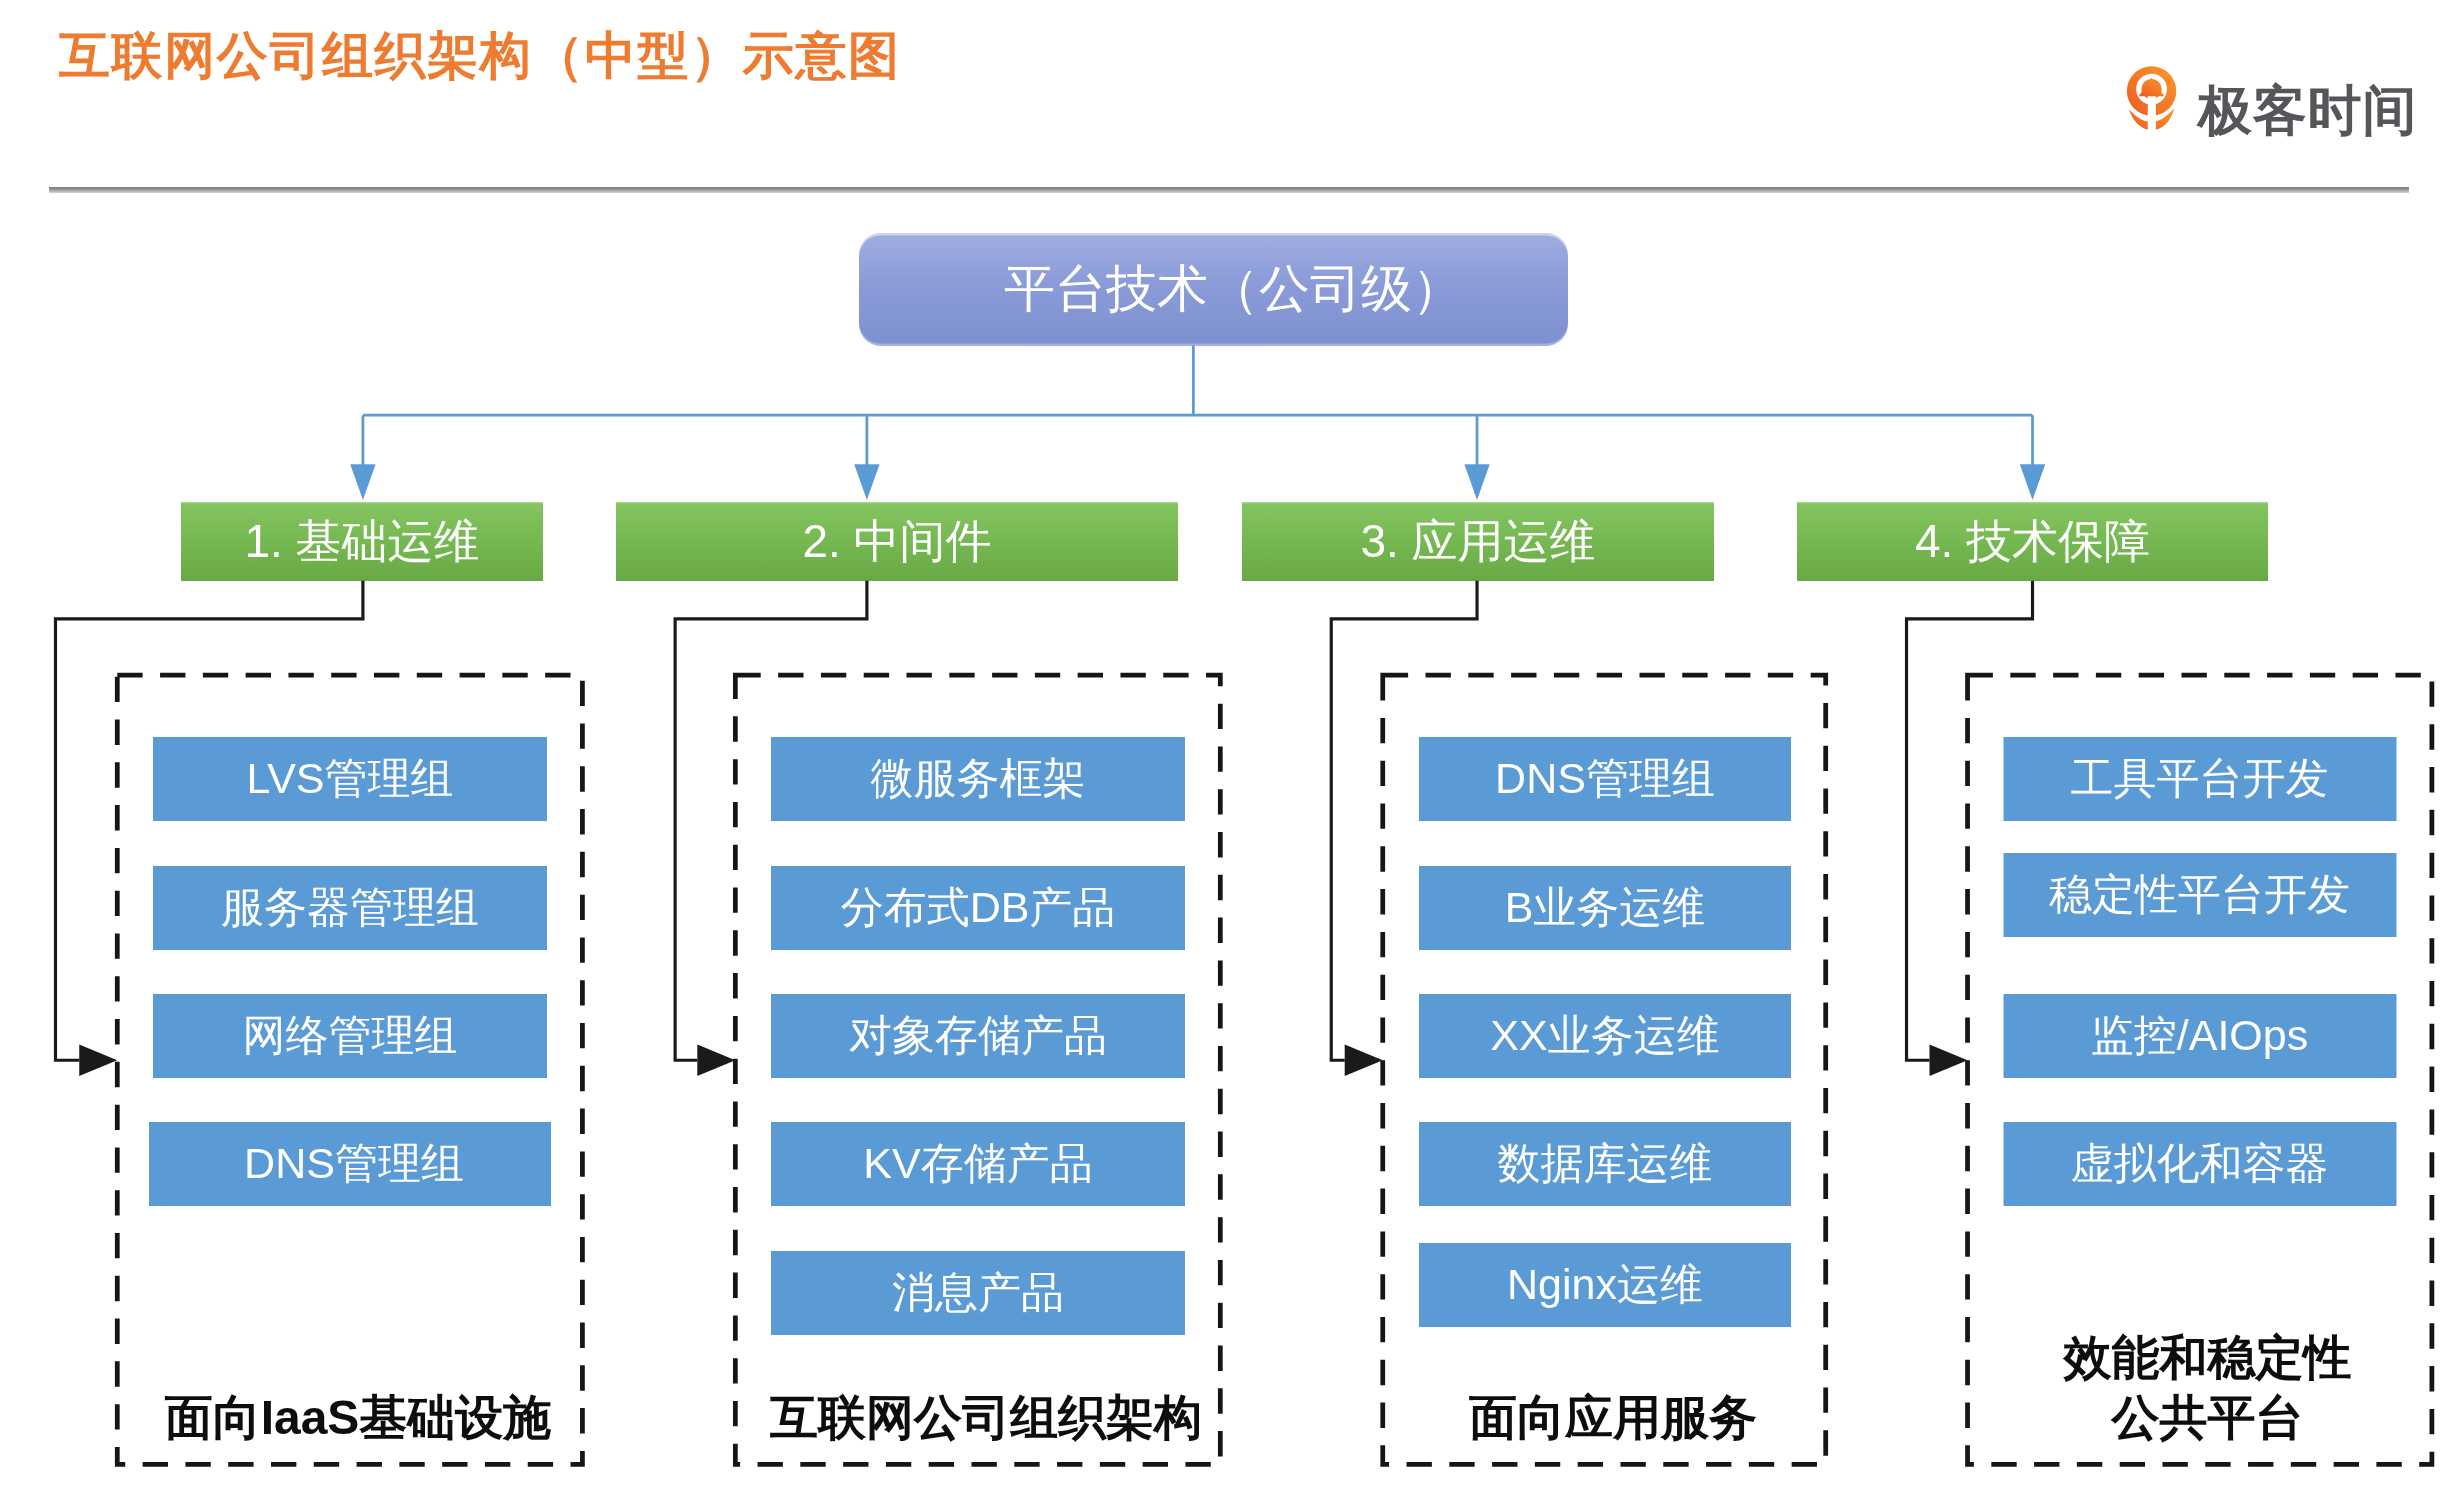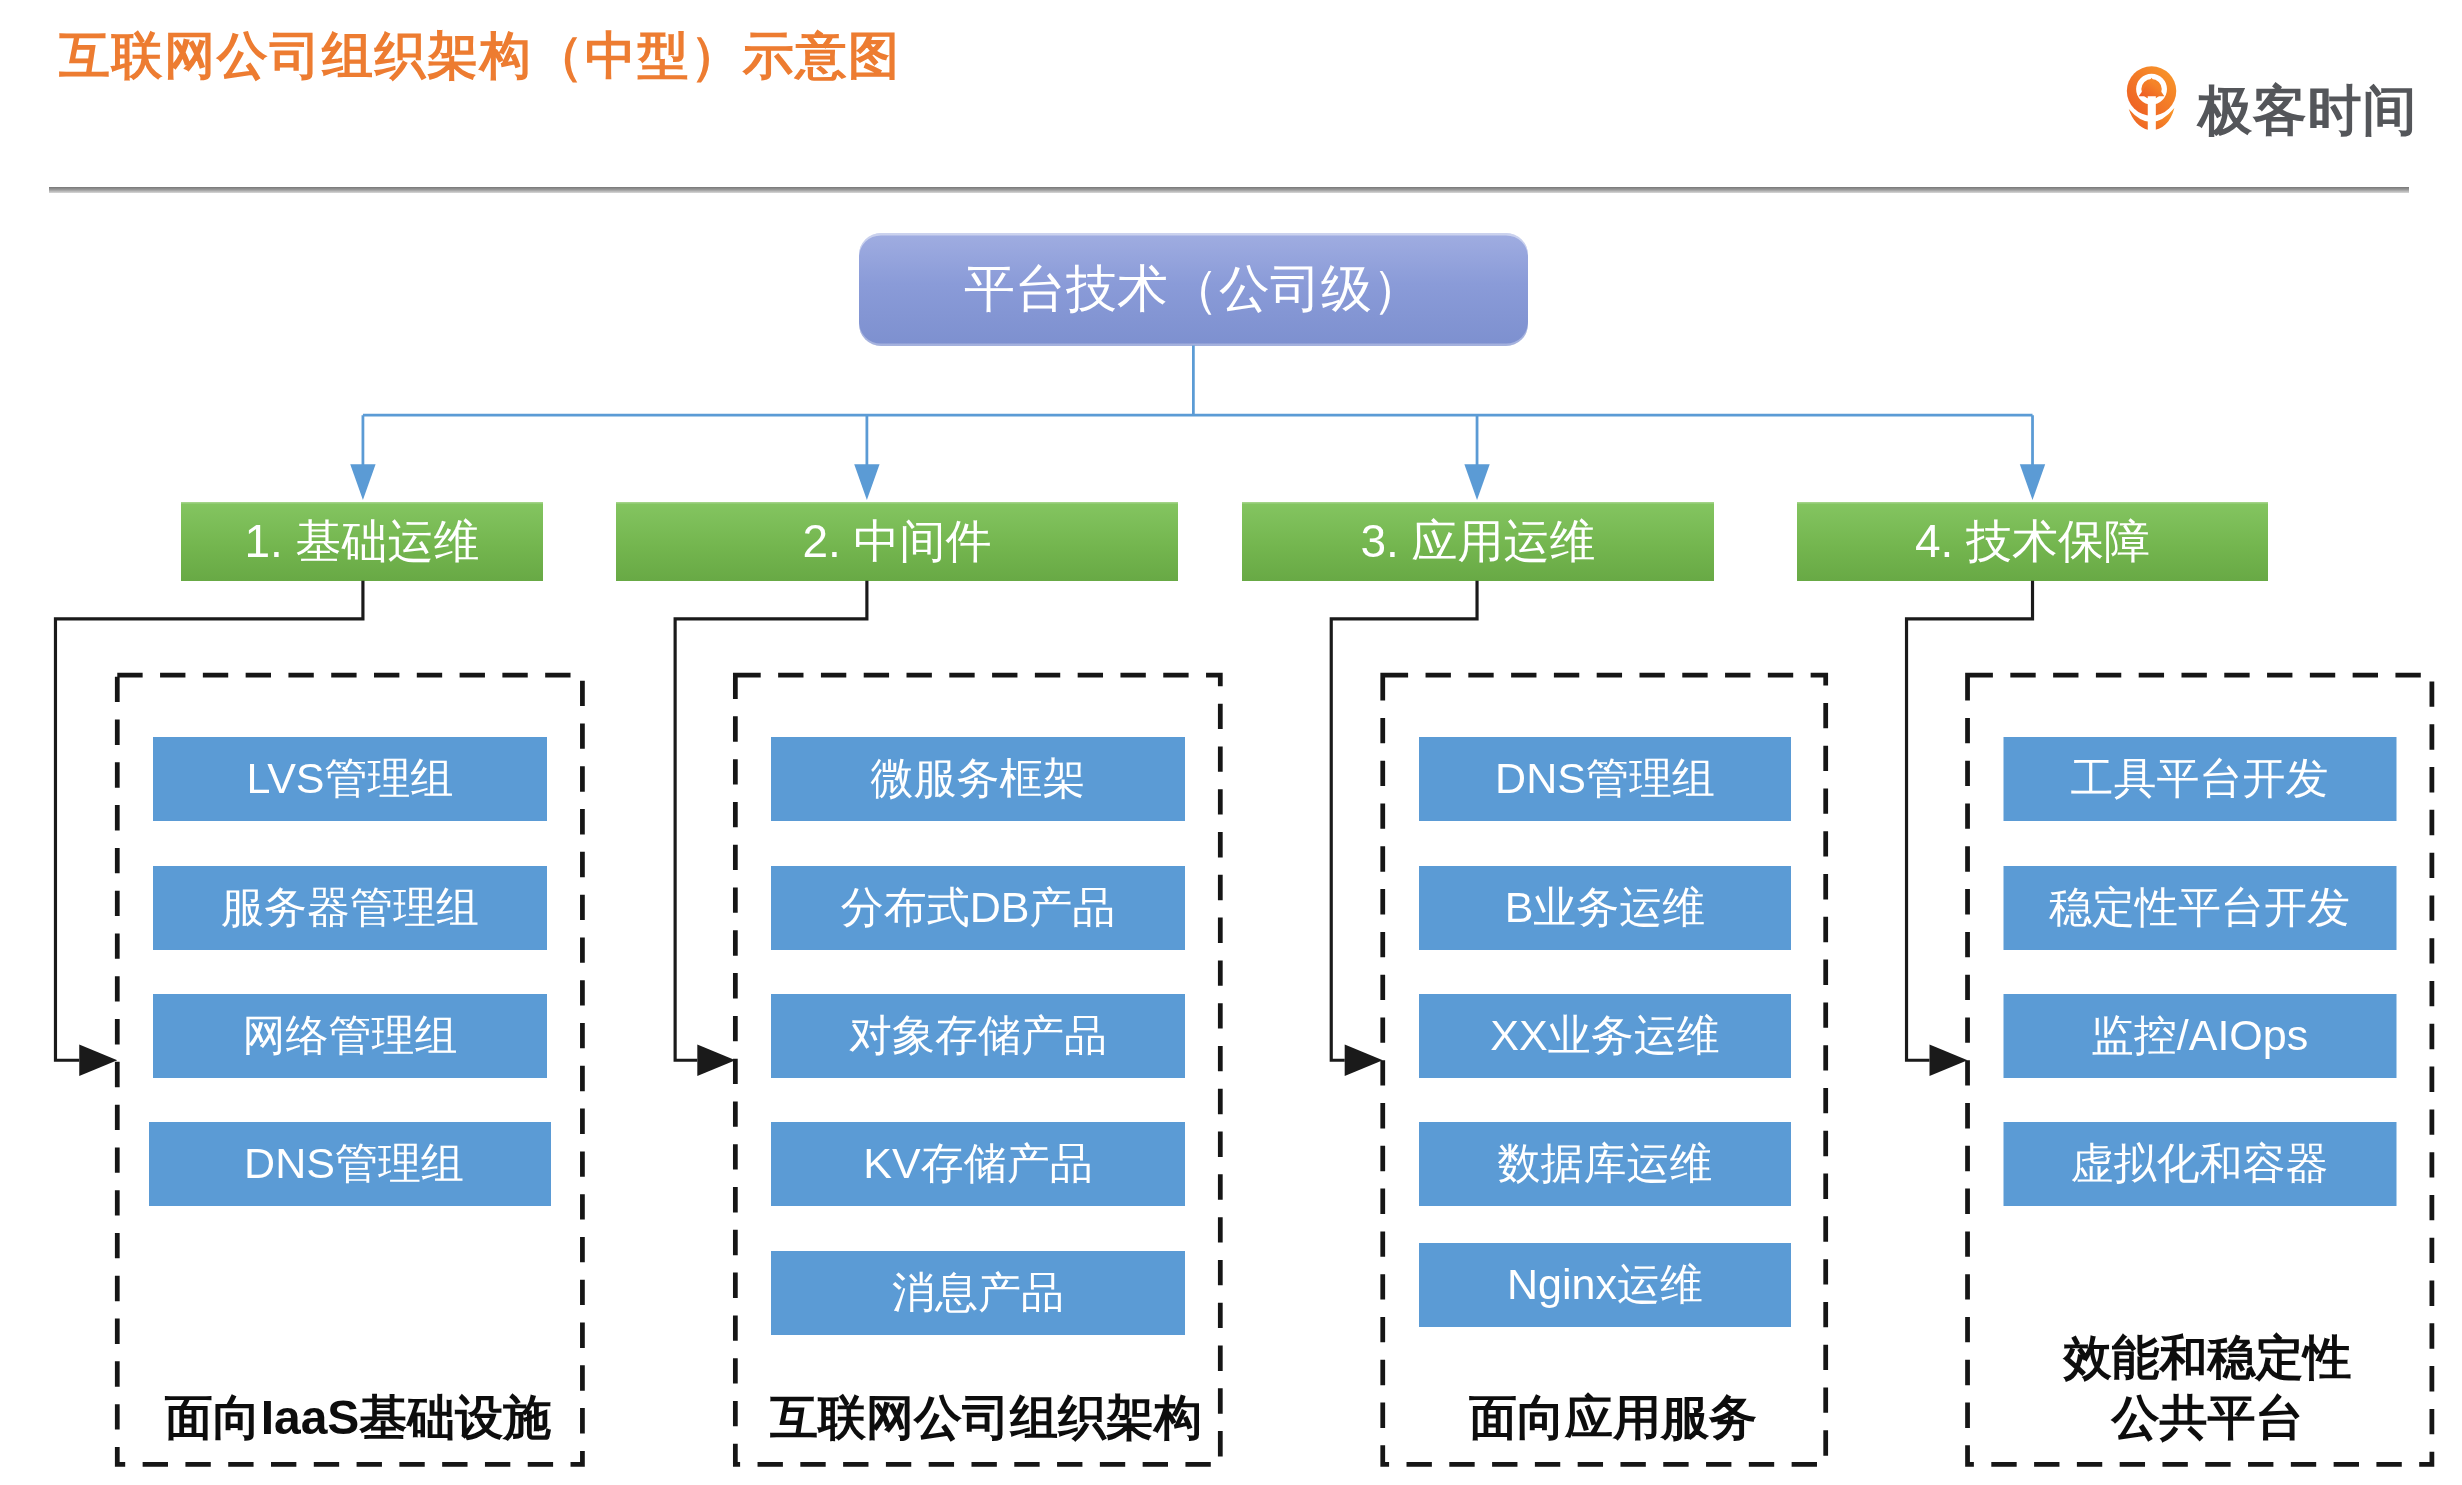--- a/index.html
+++ b/index.html
@@ -25,21 +25,21 @@
     position:absolute;left:74px;top:12.7px;
     font-size:54px;font-weight:600;color:#54565A;letter-spacing:0.8px;white-space:nowrap;
   }
   
   .root-node{
     position:absolute;left:859px;top:233px;width:669px;height:113px;
     border-radius:22px;
     background:linear-gradient(180deg,#A0ADE1 0%,#8A9BD8 45%,#7D90CF 100%);
     box-shadow:inset 0 2.4px 0 rgba(255,255,255,.45), inset 0 -2.4px 0 rgba(255,255,255,.30);
     color:#ffffff;font-size:51px;
-    display:flex;align-items:center;justify-content:center;white-space:nowrap;
+    display:flex;align-items:center;justify-content:center;white-space:nowrap;padding-left:40px;
   }
   
   .dept-green{
     position:absolute;top:502px;height:79px;
     background:linear-gradient(180deg,#84C561 0%,#74B64F 55%,#68A945 100%);
     box-shadow:inset 0 1.6px 0 rgba(255,255,255,.25);
     color:#ffffff;font-size:46px;
     display:flex;align-items:center;justify-content:center;white-space:nowrap;
   }
   .green-1{left:181px;width:362px}
@@ -121,21 +121,21 @@
 <div class="team-box" style="top: 64px;">DNS管理组</div>
     <div class="team-box" style="top: 193px;">B业务运维</div>
     <div class="team-box" style="top: 321px;">XX业务运维</div>
     <div class="team-box" style="top: 449px;">数据库运维</div>
     <div class="team-box" style="top: 570px;">Nginx运维</div>
   </div>
 <div class="dept-group group-4">
   <div class="dept-caption">效能和稳定性
 公共平台</div>
 <div class="team-box" style="top: 64px;">工具平台开发</div>
-    <div class="team-box" style="top: 193px;">稳定性平台开发</div>
+    <div class="team-box" style="top: 180px;">稳定性平台开发</div>
     <div class="team-box" style="top: 321px;">监控/AIOps</div>
     <div class="team-box" style="top: 449px;">虚拟化和容器</div>
   </div>
 
 <svg class="wires" viewBox="0 0 3107 1874">
 
   <rect class="dashed-rect" x="148" y="852" width="587" height="996"></rect>
   <rect class="dashed-rect" x="928" y="852" width="612" height="996"></rect>
   <rect class="dashed-rect" x="1745" y="852" width="559" height="996"></rect>
   <rect class="dashed-rect" x="2483" y="852" width="586" height="996"></rect>

